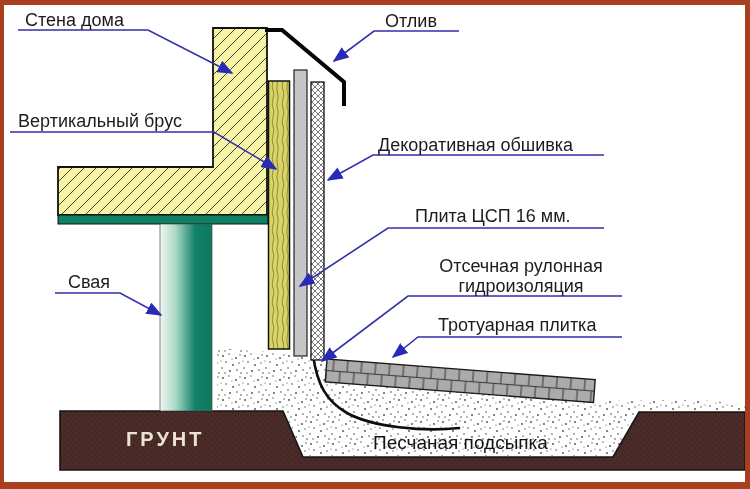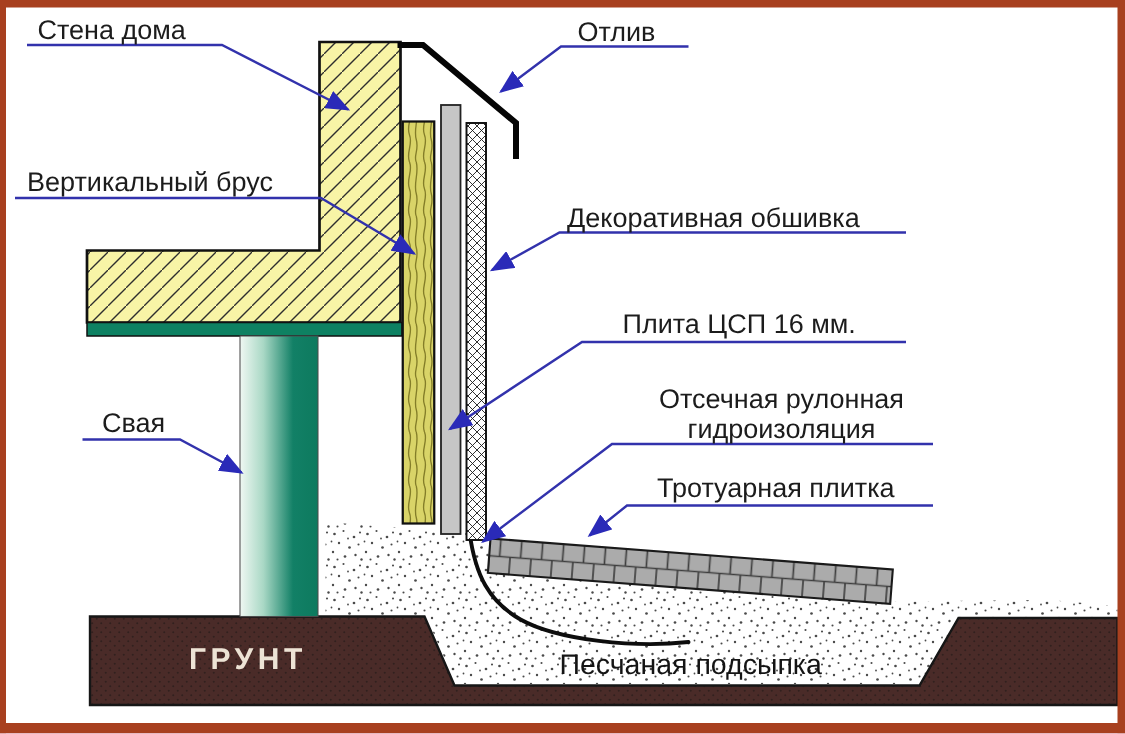--- a/index.html
+++ b/index.html
@@ -1,19 +1,19 @@
 <!DOCTYPE html>
 <html><head>
 <meta charset="utf-8">
 <style>
   html,body{margin:0;padding:0;background:#ffffff;}
   .stage{
     position:relative;
     width:750px;height:489px;
-    background:#be185d;
+    background:#0369a1;
     overflow:hidden;
     font-family:"Liberation Sans", sans-serif;
   }
   svg{display:block;}
   text{font-family:"Liberation Sans", sans-serif;}
   .lbl{font-size:18px;fill:#1c1c1c;}
   .lbl-soil{font-size:20px;font-weight:bold;letter-spacing:3px;fill:#EDE3D5;}
   .lbl-sand{font-size:19px;fill:#141414;}
 </style>
 </head>

